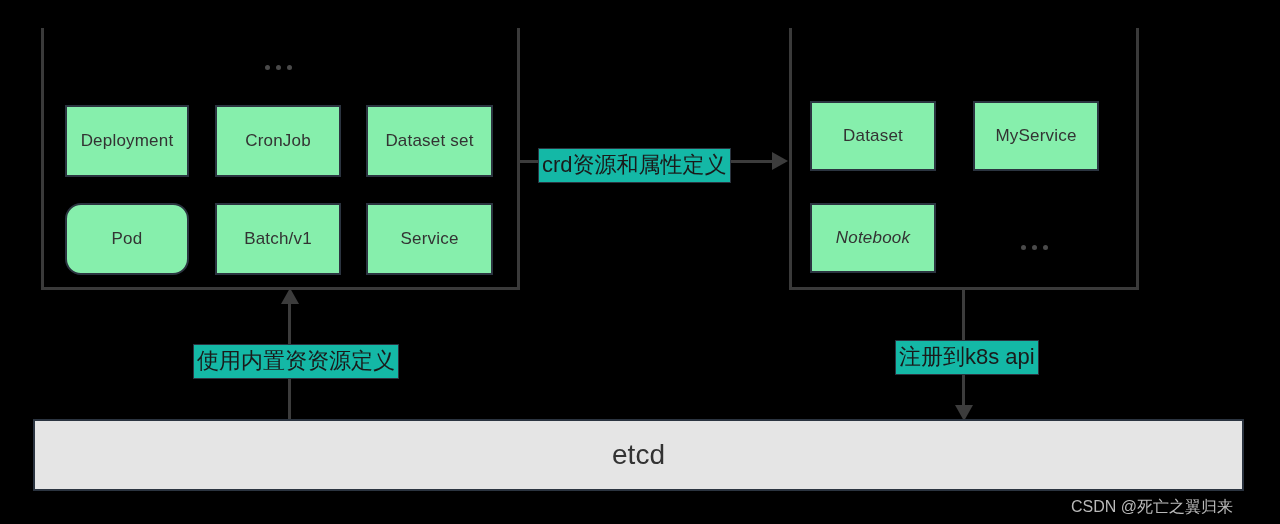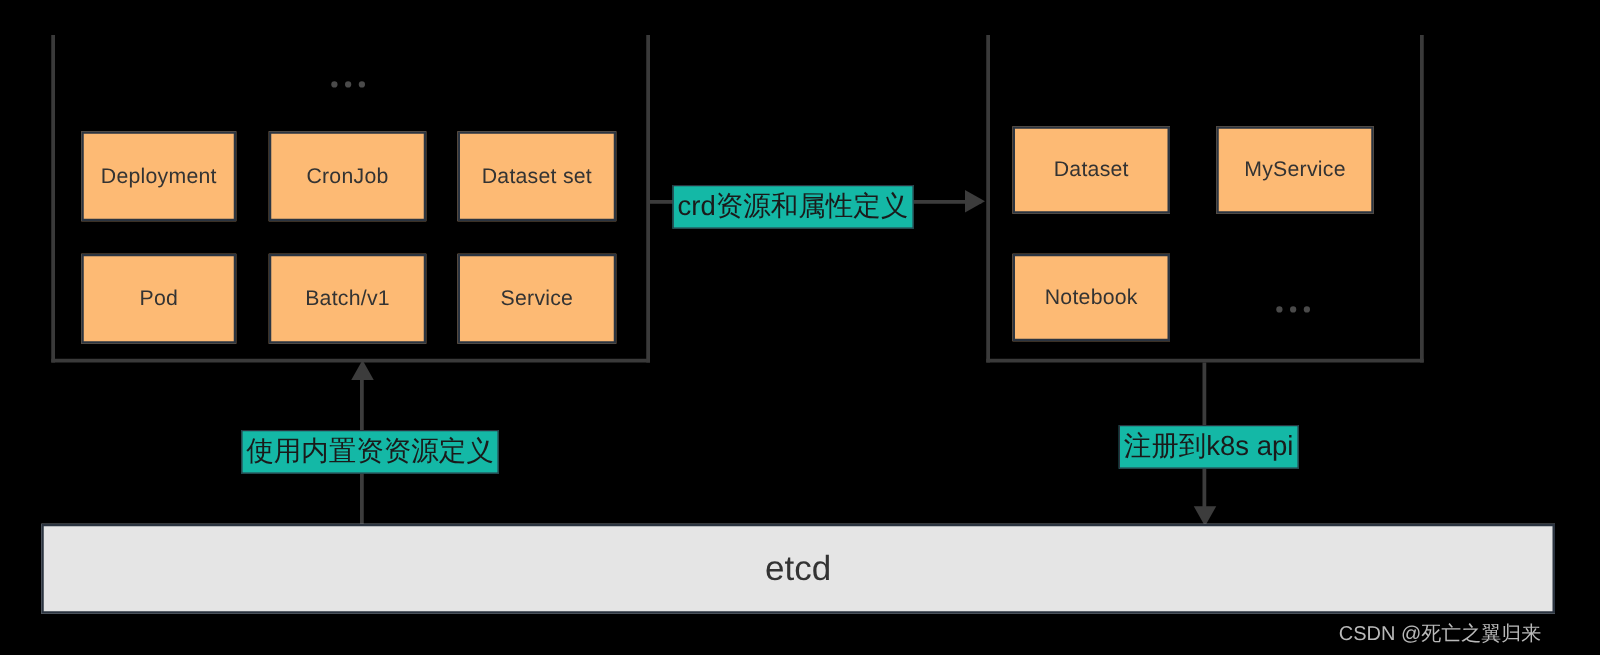--- a/index.html
+++ b/index.html
@@ -24,21 +24,21 @@
     border-left: 3px solid #3a3a3a;
     border-right: 3px solid #3a3a3a;
     border-bottom: 3px solid #3a3a3a;
     border-top: none;
     box-sizing: border-box;
   }
 
   
   .res-box {
     position: absolute;
-    background: #fdba74;
+    background: #86efac;
     border: 2px solid #2b3440;
     box-sizing: border-box;
     display: flex;
     align-items: center;
     justify-content: center;
     color: #333333;
     font-size: 17px;
     letter-spacing: 0.2px;
   }
 
@@ -140,21 +140,21 @@
   <div class="res-box" style="left:65px; top:105px; width:124px; height:72px;">
     <span>Deployment</span>
   </div>
   <div class="res-box" style="left:215px; top:105px; width:126px; height:72px;">
     <span>CronJob</span>
   </div>
   <div class="res-box" style="left:366px; top:105px; width:127px; height:72px;">
     <span>Dataset set</span>
   </div>
 
-  <div class="res-box" style="left:65px; top:203px; width:124px; height:72px;">
+  <div class="res-box" style="left:65px; top:203px; width:124px; height:72px;border-radius:16px;">
     <span>Pod</span>
   </div>
   <div class="res-box" style="left:215px; top:203px; width:126px; height:72px;">
     <span>Batch/v1</span>
   </div>
   <div class="res-box" style="left:366px; top:203px; width:127px; height:72px;">
     <span>Service</span>
   </div>
 
   <div class="group" style="left:789px; top:28px; width:350px; height:262px;"></div>
@@ -164,21 +164,21 @@
     <i></i>
     <i></i>
   </div>
 
   <div class="res-box" style="left:973px; top:101px; width:126px; height:70px;">
     <span>MyService</span>
   </div>
   <div class="res-box" style="left:810px; top:101px; width:126px; height:70px;">
     <span>Dataset</span>
   </div>
-  <div class="res-box" style="left:810px; top:203px; width:126px; height:70px;">
+  <div class="res-box" style="left:810px; top:203px; width:126px; height:70px;font-style:italic;">
     <span>Notebook</span>
   </div>
 
   <div class="line-h" style="left:520px; top:160px; width:265px;"></div>
   <div class="arrow-right" style="left:772px; top:152px;"></div>
   <div class="edge-label" style="left:538px; top:148px;">
     <span>crd资源和属性定义</span>
   </div>
 
   <div class="line-v" style="left:288px; top:300px; width:3px; height:120px;"></div>

